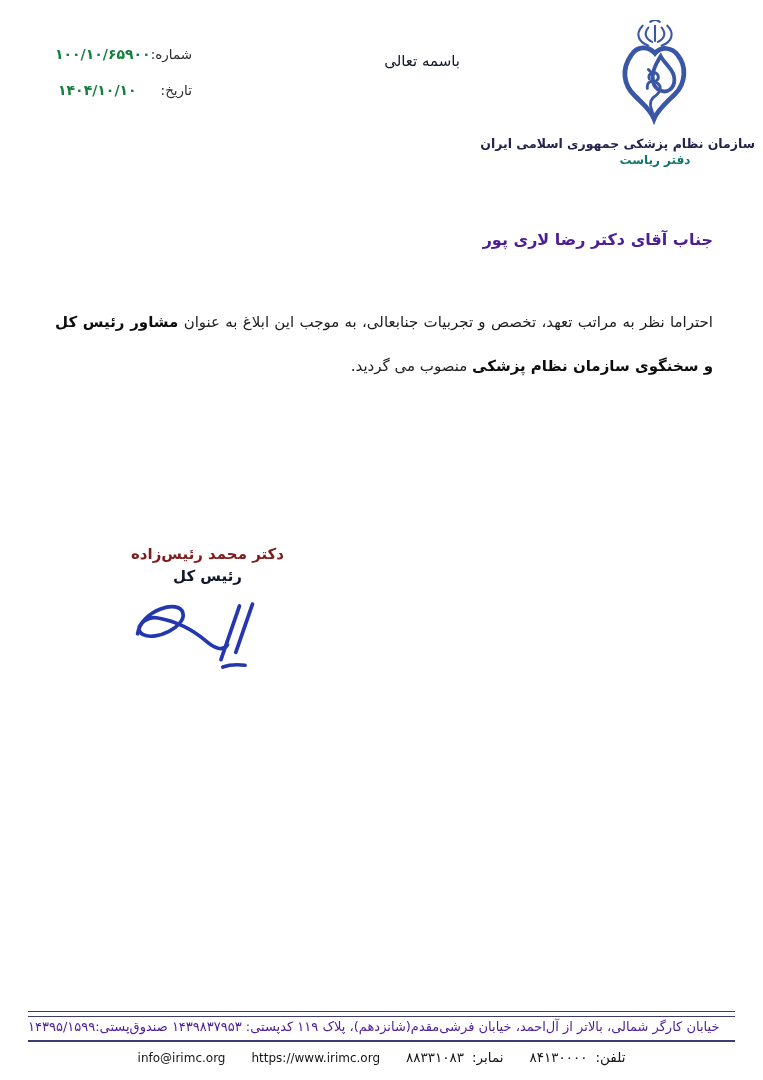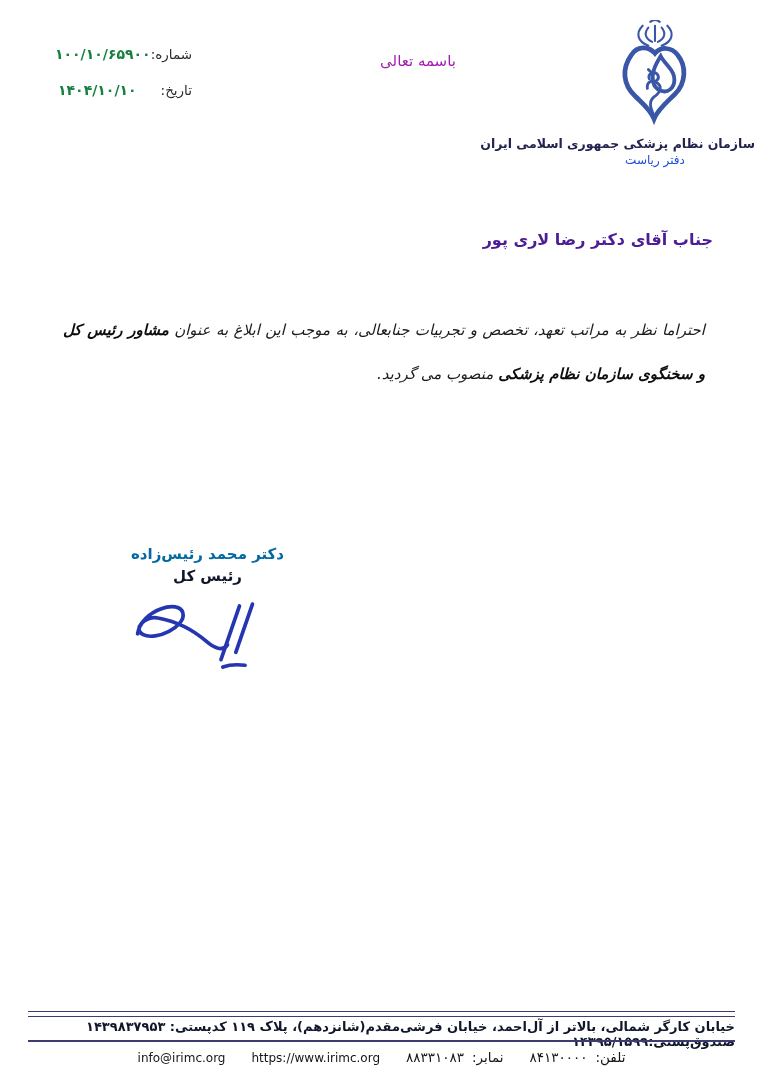--- a/index.html
+++ b/index.html
@@ -31,47 +31,46 @@
     direction: rtl;
     justify-content: space-between;
     align-items: baseline;
   }
   .meta-label { font-size: 13.5px; color: #2b2b2b; }
   .meta-value { font-size: 14px; font-weight: 700; color: #15803d; letter-spacing: .5px; }
 
   .basmala {
     position: absolute;
     top: 52px;
-    left: 348px;
+    left: 320px;
     width: 140px;
-    text-align: center;
     font-size: 15px;
-    color: #a21caf;
+    color: #0f172a;
   }
 
   .logo-block {
     position: absolute;
     top: 20px;
     left: 555px;
     width: 200px;
     text-align: center;
   }
   .logo-art { display: block; margin: 0 auto; }
   .logo-caption {
     margin-top: 0;
     font-size: 12.5px;
     font-weight: 700;
     color: #23234f;
     line-height: 1.55;
     white-space: nowrap;
   }
   .logo-caption-2 {
     font-size: 12px;
-    font-weight: 400;
-    color: #1d4ed8;
+    font-weight: 700;
+    color: #0f766e;
   }
 
   
   .recipient {
     position: absolute;
     top: 230px;
     right: 50px;
     left: 55px;
     font-size: 16px;
     font-weight: 700;
@@ -90,49 +89,48 @@
     position: absolute;
     top: 300px;
     right: 50px;
     left: 55px;
     font-size: 15px;
     line-height: 44px;
     text-align: justify;
     direction: rtl;
     color: #1c1c1c;
   }
-  .body-flow p { margin: 8px; font-style: italic; }
+  .body-flow p { margin: 0; }
   .bold { font-weight: 700; color: #0d0d0d; }
 
   
   .sig-block {
     position: absolute;
     top: 543px;
     left: 95px;
     width: 225px;
     text-align: center;
   }
-  .sig-name { font-size: 15px; font-weight: 700; color: #0369a1; line-height: 1.55; }
+  .sig-name { font-size: 15px; font-weight: 700; color: #7f1d1d; line-height: 1.55; }
   .sig-title { font-size: 15px; font-weight: 700; color: #0f172a; line-height: 1.4; }
   .sig-ink { display: block; margin: 6px auto 0 auto; }
 
   
   .footer { position: absolute; left: 28px; width: 707px; direction: rtl; }
   .rule-double {
     top: 1011px;
     height: 6px;
     border-top: 1.5px solid #3c3c70;
     border-bottom: 1.5px solid #3c3c70;
   }
   .footer-address {
     top: 1019px;
-    text-align: right;
+    text-align: left;
     font-size: 13px;
-    color: #0f172a;
-    font-weight: bold;
+    color: #4c1d95;
   }
   .rule-thick {
     top: 1040px;
     height: 0;
     border-top: 2.5px solid #3c3c70;
   }
   .footer-contacts {
     top: 1049px;
     display: flex;
     direction: rtl;

